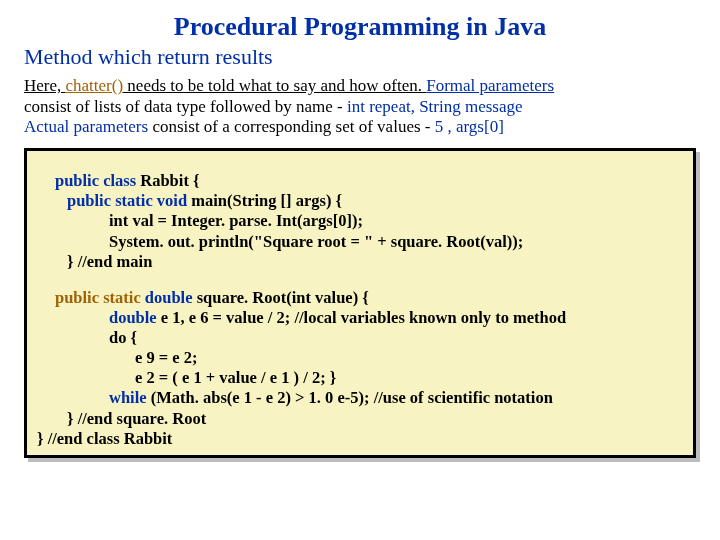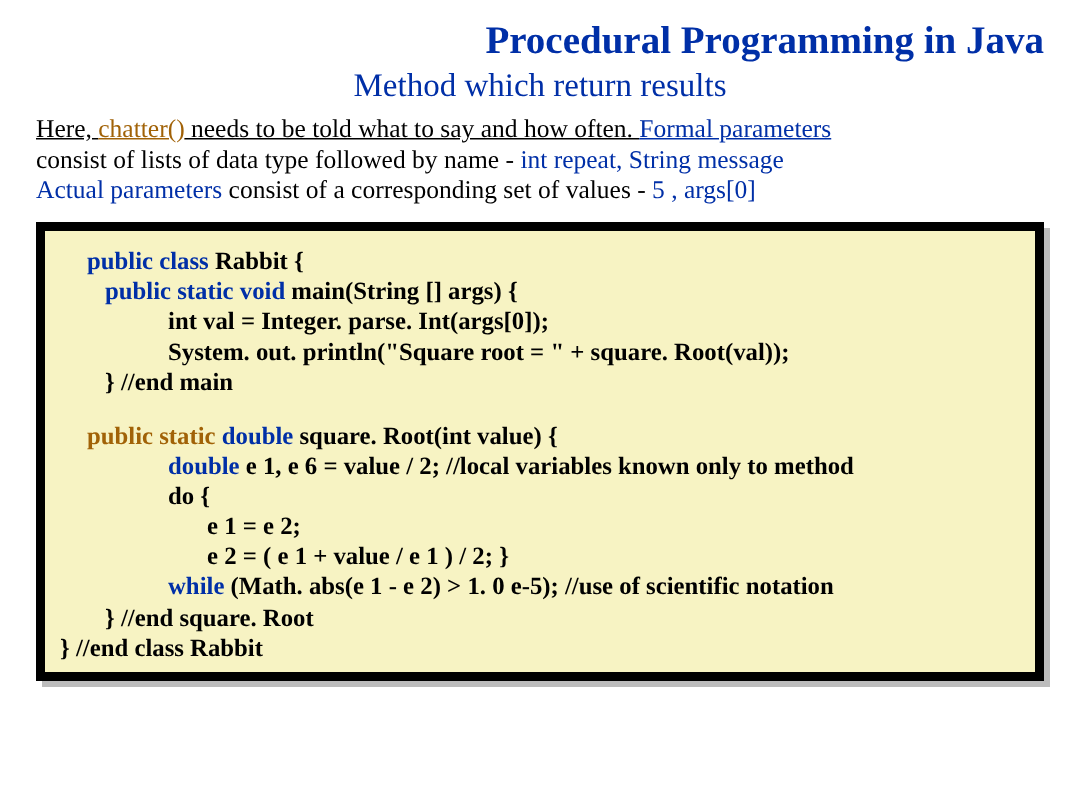--- a/index.html
+++ b/index.html
@@ -5,45 +5,45 @@
   * { margin: 0; padding: 0; box-sizing: border-box; }
   body {
     width: 720px;
     height: 540px;
     background: #ffffff;
     font-family: "Times New Roman", Times, serif;
     padding: 12px 24px 10px 24px;
     color: #000;
   }
   .title1 {
-    text-align: right;
+    text-align: center;
     color: #002fa7;
     font-size: 26px;
     font-weight: bold;
     margin-bottom: 2px;
   }
   .title2 {
-    text-align: center;
+    text-align: left;
     color: #002fa7;
     font-size: 22px;
     margin-bottom: 6px;
   }
   .intro {
     font-size: 17px;
     line-height: 1.22;
     margin-bottom: 10px;
   }
   .u { text-decoration: underline; }
   .red { color: #a16207; }
   .blue { color: #002fa7; }
   .code-box {
     background: #f7f3c3;
-    border: 6px solid #000000;
+    border: 3px solid #000000;
     box-shadow: 4px 4px 0 #bcbcbc;
-    padding: 10px 10px 6px 10px;
+    padding: 20px 10px 6px 10px;
     font-size: 16.5px;
     line-height: 1.22;
     font-weight: bold;
     font-family: "Times New Roman", Times, serif;
   }
   .ind1 { margin-left: 18px; }
   .ind2 { margin-left: 30px; }
   .ind3 { margin-left: 72px; }
   .ind4 { margin-left: 98px; }
   .gap { height: 16px; }
@@ -63,18 +63,18 @@
 <div class="code-box">
   <div class="ind1"><span class="blue">public class</span><span>  Rabbit {</span></div>
   <div class="ind2"><span class="blue">public static void</span><span> main(String [] args) {</span></div>
   <div class="ind3"><span>int val = Integer. parse. Int(args[0]);</span></div>
   <div class="ind3"><span>System. out. println("Square root = " + square. Root(val));</span></div>
   <div class="ind2"><span>} //end main</span></div>
   <div class="gap"></div>
   <div class="ind1"><span class="red">public static </span><span class="blue">double</span><span> square. Root(int value) {</span></div>
   <div class="ind3"><span class="blue">double</span><span> e 1, e 6 = value / 2;    //local variables known only to method</span></div>
   <div class="ind3"><span>do {</span></div>
-  <div class="ind4"><span>e 1 = e 2;</span></div>
+  <div class="ind4"><span>e 9 = e 2;</span></div>
   <div class="ind4"><span>e 2 = ( e 1 + value / e 1 ) / 2; }</span></div>
   <div class="ind3"><span class="blue">while</span><span> (Math. abs(e 1 - e 2) &gt; 1. 0 e-5);   //use of scientific notation</span></div>
   <div class="ind2"><span>} //end square. Root</span></div>
   <div><span>} //end class Rabbit</span></div>
 </div>
 
 </body></html>

